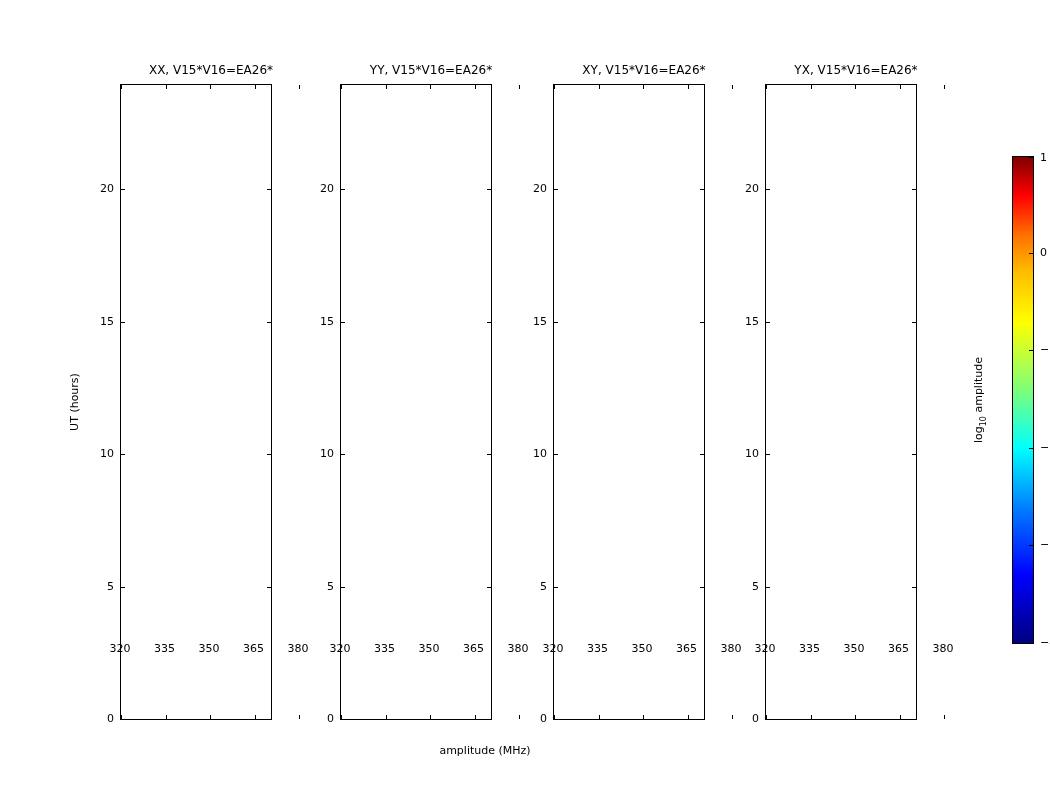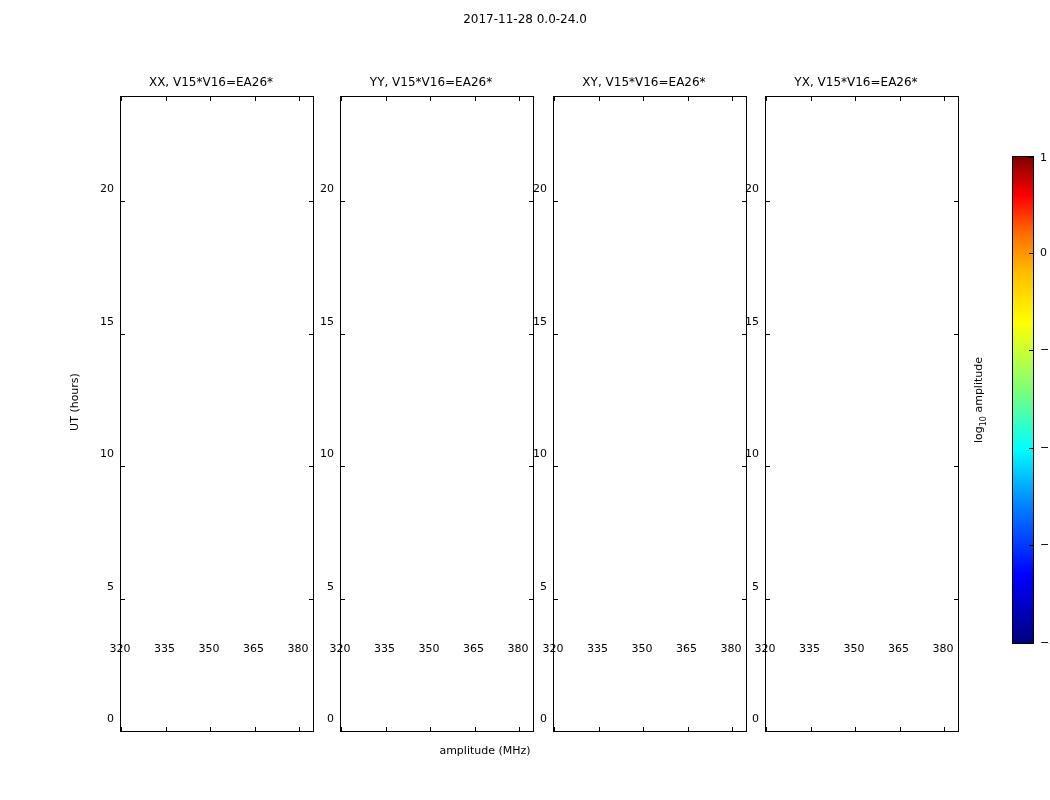--- a/index.html
+++ b/index.html
@@ -25,23 +25,23 @@
     position: absolute;
     top: 12px;
     left: 0;
     width: 1050px;
     text-align: center;
     font-size: 12px;
     color: #000;
   }
   .panel {
     position: absolute;
-    top: 96px;
+    top: 84px;
     height: 636px;
-    width: 194px;
+    width: 152px;
     box-sizing: border-box;
     border: 1px solid #000000;
     background: #ffffff;
   }
   .panel-title {
     position: absolute;
     top: -22px;
     left: -12px;
     width: 204px;
     text-align: center;
@@ -143,21 +143,20 @@
   }
   .cbar-label sub {
     font-size: 8px;
   }
 </style>
 </head>
 <body>
 
 <div class="fig">
 
-  <div class="suptitle">2017-11-28 0.0-24.0</div>
 
   <div class="ylabel">UT (hours)</div>
 
   <div class="xlabel">amplitude (MHz)</div>
 
   <div class="panel" style="left:120px;">
     <div class="panel-title">XX, V15*V16=EA26*</div>
     <div class="tickmark-x" style="left:0px;"></div>
     <div class="tickmark-x" style="left:44.5px;"></div>
     <div class="tickmark-x" style="left:89px;"></div>

